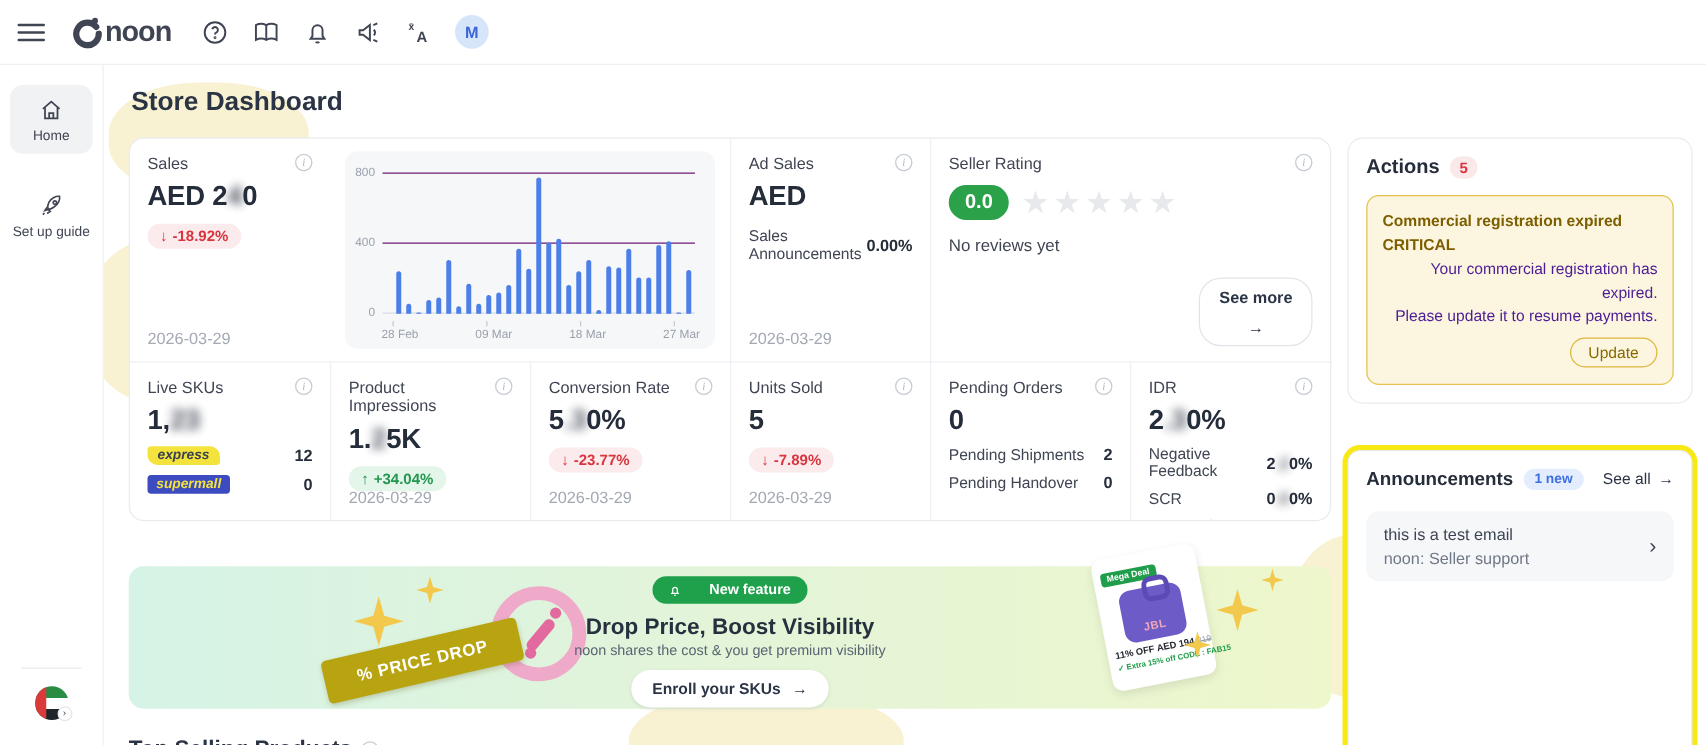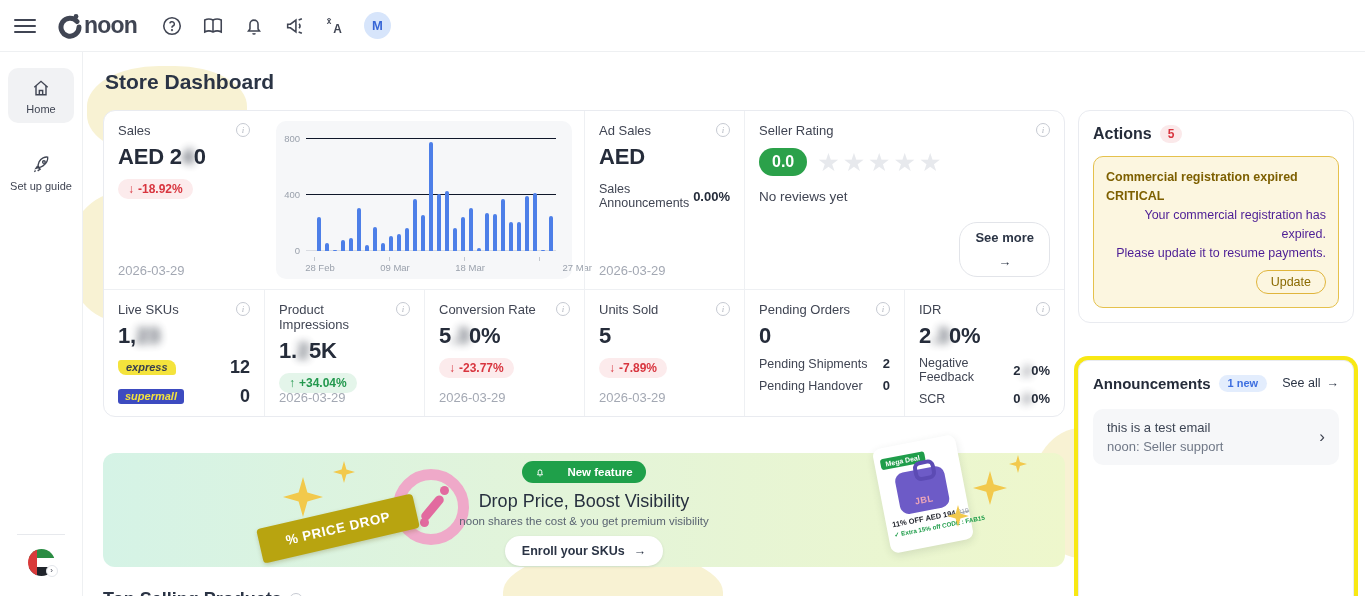--- a/index.html
+++ b/index.html
@@ -67,21 +67,21 @@
   .badge { display:inline-flex; align-items:center; gap:4px; margin-top:9px; padding:3px 10px;
     border-radius:12px; font-size:12px; font-weight:700; }
   .badge.down { color:#d8353f; background:#fcebec; }
   .badge.up { color:#23984e; background:#e4f5ea; }
   .date { position:absolute; left:14px; bottom:11px; font-size:13px; color:#a3a8b3; }
 
   
   .chart-cell { grid-column:2 / span 2; padding:0; }
   .chart { position:absolute; inset:10px 12px; background:#f6f7f9; border-radius:10px; }
   .plot { position:absolute; left:38px; right:16px; top:18px; bottom:28px; }
-  .gridline { position:absolute; left:-8px; right:0; height:1px; background:#0f172a; }
+  .gridline { position:absolute; left:-8px; right:0; height:1px; background:#701a75; }
   .gridline.axis { background:#d9dce2; }
   .ylab { position:absolute; right:calc(100% + 6px); transform:translateY(-50%); font-size:9.5px; color:#9aa1ac; white-space:nowrap; }
   .bars { position:absolute; inset:0; display:flex; align-items:flex-end; justify-content:space-between; padding:0 3px; }
   .bar { width:4px; background:#4d7fe8; border-radius:2px 2px 0 0; }
   .xticks { position:absolute; left:38px; right:16px; bottom:6px; height:16px; }
   .xtick { position:absolute; top:5px; transform:translateX(-30%); font-size:9.5px; color:#9aa1ac; white-space:nowrap; }
   .tickmark { position:absolute; top:0px; width:1px; height:4px; background:#c3c8cf; }
 
   
   .rating-cell { grid-column:5 / span 2; }
@@ -92,21 +92,21 @@
   .see-more { position:absolute; right:14px; bottom:12px; display:flex; align-items:center; gap:9px;
     border:1px solid #e2e4e9; border-radius:18px; padding:7px 15px; font-size:13px; font-weight:600;
     color:#2b3445; background:#fff; cursor:pointer;flex-direction:column; }
 
   
   .sku-row { display:flex; justify-content:space-between; align-items:center; margin-top:8px; }
   .tag-express { background:#f4e33c; color:#39404f; font-size:11px; font-weight:700; font-style:italic;
     padding:1px 8px 2px; border-radius:3px 8px 3px 8px; }
   .tag-supermall { background:#3d4bc0; color:#f4e33c; font-size:11px; font-weight:700; font-style:italic;
     padding:1px 7px 2px; border-radius:3px; }
-  .sku-val { font-size:18px; font-weight:700; color:#252c3a; }
+  .sku-val { font-size:13px; font-weight:700; color:#252c3a; }
   .kv { display:flex; justify-content:space-between; align-items:center; margin-top:7px; font-size:12.5px; color:#404553; }
   .kv b { font-size:13px; color:#252c3a; white-space:nowrap; }
   .footnote { font-size:12.5px; color:#a3a8b3; margin-top:8px; }
 
   
   .panel { border:1px solid #e9ebf0; border-radius:12px; background:#fff; padding:14px; }
   .panel-head { display:flex; align-items:center; gap:8px; }
   .panel-title { font-size:16px; font-weight:700; color:#252c3a; }
   .count-badge { background:#fbe9ea; color:#d8353f; font-size:12px; font-weight:700; padding:2px 8px; border-radius:10px; }
   .alert { margin-top:13px; background:#fcf6e0; border:1px solid #e5c14d; border-radius:10px; padding:11px 12px; }
@@ -123,21 +123,21 @@
   .ann-item-title { font-size:13px; color:#3c4453; }
   .ann-item-sub { font-size:13px; color:#707887; margin-top:4px; }
   .chev { font-size:17px; color:#404553; line-height:1; }
 
   
   .banner { margin-top:36px; height:114px; border-radius:12px; position:relative;
     background:linear-gradient(90deg,#d5f3e6 0%,#e3f4d9 48%,#eef7cc 100%); }
   .banner-center { position:absolute; left:50%; transform:translateX(-50%); top:8px; text-align:center; width:440px; }
   .feature-pill { display:inline-flex; align-items:center; gap:22px; background:#1fa04a; color:#fff;
     font-size:11.5px; font-weight:700; padding:5px 13px; border-radius:14px; }
-  .banner-title { font-size:18px; font-weight:400; color:#27303f; margin-top:8px; }
+  .banner-title { font-size:18px; font-weight:700; color:#27303f; margin-top:8px; }
   .banner-sub { font-size:11.5px; color:#5a6472; margin-top:3px; }
   .banner-cta { display:inline-flex; align-items:center; gap:9px; margin-top:9px; background:#fff;
     border:0; border-radius:17px; padding:8px 17px; font-size:12.5px; font-weight:600; color:#2b3445;
     font-family:inherit; box-shadow:0 1px 3px rgba(40,50,60,.12); cursor:pointer; }
   .sparkle { position:absolute; background:#f2c94c;
     clip-path:polygon(50% 0%,61% 39%,100% 50%,61% 61%,50% 100%,39% 61%,0% 50%,39% 39%); }
   .ring { position:absolute; left:290px; top:16px; width:76px; height:76px; border-radius:50%;
     border:11px solid #efa9c9; }
   .ring .slash { position:absolute; left:24px; top:13px; width:9px; height:30px; background:#e26a9f; border-radius:5px; transform:rotate(40deg); }
   .ring .dot { position:absolute; width:9px; height:9px; border-radius:50%; background:#e26a9f; }
@@ -315,21 +315,21 @@
                     </div>
                 </div>
                 <div class="xticks">
                     <span class="tickmark" style="left: 0%;"></span>
                     <span class="xtick" style="left: 0%;">28 Feb</span>
                     <span class="tickmark" style="left: 31.0345%;"></span>
                     <span class="xtick" style="left: 31.0345%;">09 Mar</span>
                     <span class="tickmark" style="left: 62.069%;"></span>
                     <span class="xtick" style="left: 62.069%;">18 Mar</span>
                     <span class="tickmark" style="left: 93.1034%;"></span>
-                    <span class="xtick" style="left: 93.1034%; margin-left: 32px;">27 Mar</span>
+                    <span class="xtick" style="left: 93.1034%;">27 Mar</span>
                   </div>
               </div>
             </div>
 
             <div class="cell bl">
               <div class="cell-head">
                 <span class="cell-label">Ad Sales</span>
                 <span class="info">i</span>
               </div>
               <div class="metric">AED</div>

